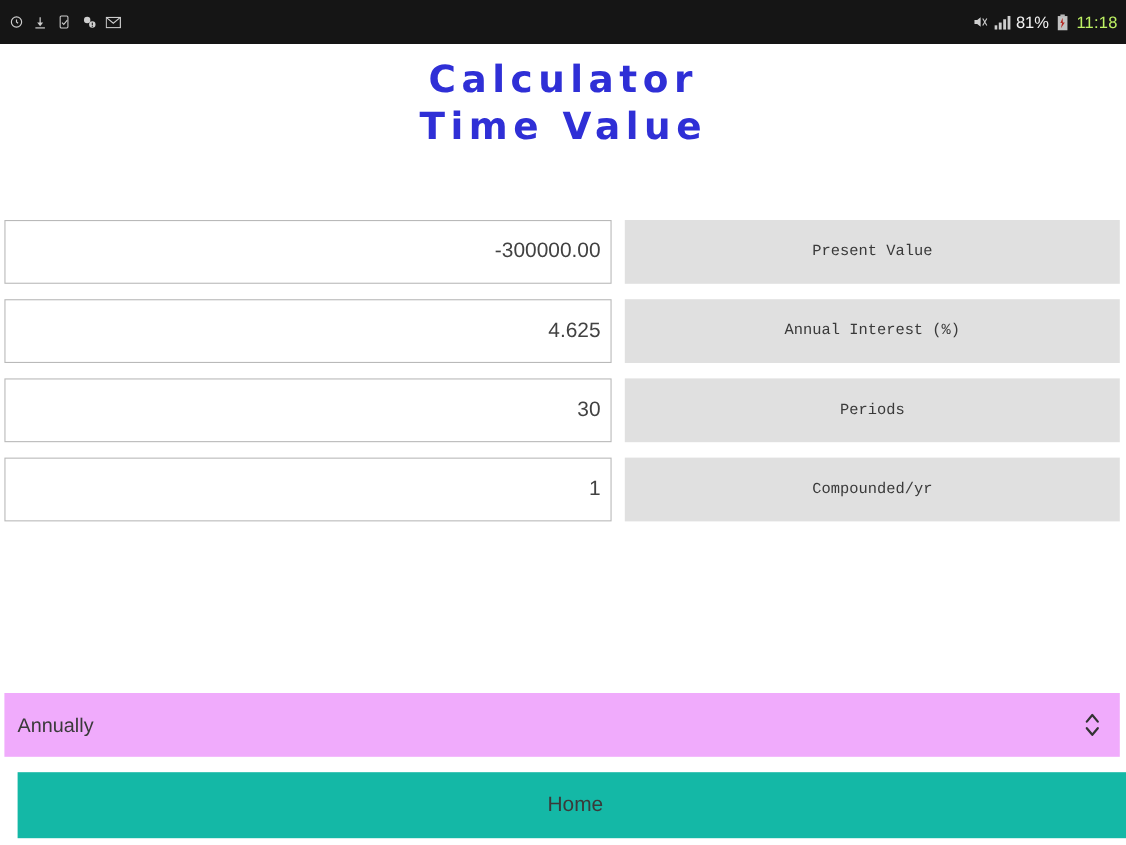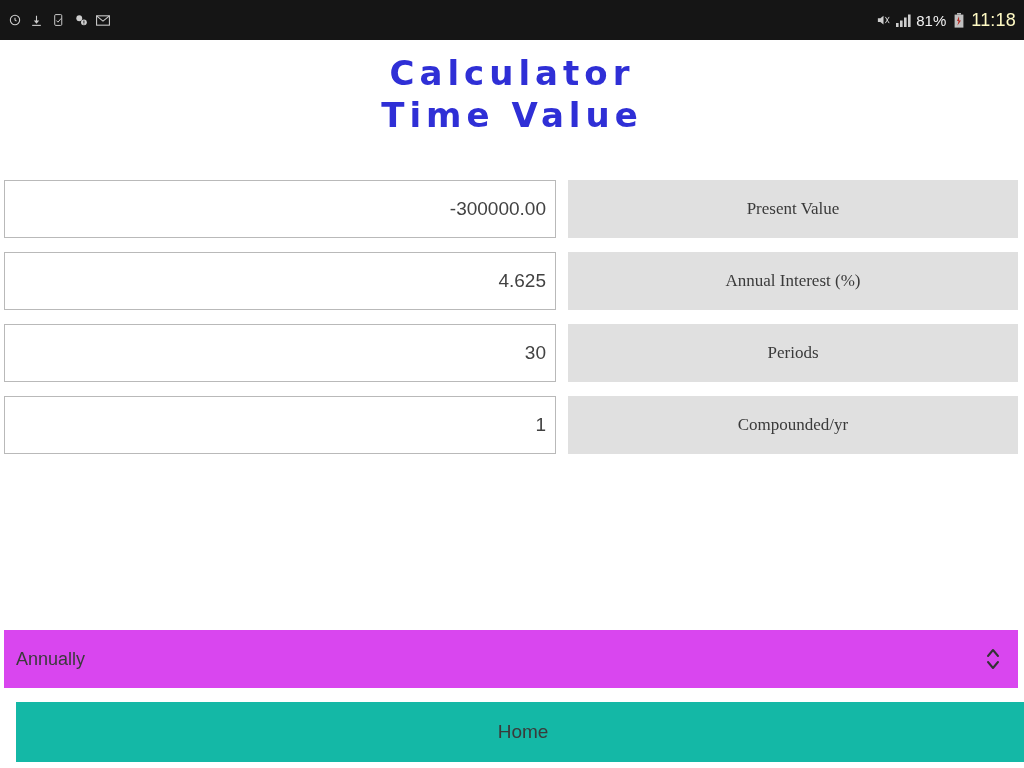--- a/index.html
+++ b/index.html
@@ -16,38 +16,38 @@
     position: absolute; top:0; left:0;
     width: 1024px; height: 40px;
     background: #151515;
     display: flex; align-items: center;
     color: #e8e8e8;
   }
   .sb-left { display:flex; align-items:center; gap:7px; padding-left:7px; }
   .sb-right { margin-left:auto; display:flex; align-items:center; gap:5px; padding-right:8px; }
   .sb-icon { display:inline-flex; align-items:center; justify-content:center; width:15px; height:15px; opacity:.88; }
   .sb-icon svg { display:block; }
-  .sb-text { font-size: 18px; letter-spacing:.2px; color:#fef9c3; font-family:"Liberation Sans", sans-serif; }
+  .sb-text { font-size: 15px; letter-spacing:.2px; color:#bef264; font-family:"Liberation Sans", sans-serif; }
   .sb-pct { font-size: 15px; color:#f2f2f2; }
 
   
   .title {
     position:absolute; top:52px; left:0; width:1024px;
     text-align:center;
     color:#2f2fd6;
     font-size: 34px;
     font-weight: bold;
     letter-spacing: 5px;
     line-height: 42px;
     font-family:"DejaVu Sans","Liberation Sans",sans-serif;
   }
   .title span { display:block; }
 
   
-  .rows { position:absolute; top:180px; left:0; width:1024px; }
+  .rows { position:absolute; top:200px; left:0; width:1024px; }
   .row {
     position:relative;
     height:58px;
     margin-bottom:14px;
   }
   .field {
     position:absolute; left:4px; top:0;
     width: 552px; height: 58px;
     border: 1px solid #b9b9b9;
     background:#fff;
@@ -59,30 +59,30 @@
   }
   .field.focused {
     border: 2px solid #1565d8;
     left:4px;
   }
   .labelbtn {
     position:absolute; left:568px; top:0;
     width: 450px; height: 58px;
     background: #e0e0e0;
     display:flex; align-items:center; justify-content:center;
-    font-size: 17px;
+    font-size: 14px;
     color:#3a3a3a;
-    font-family:Liberation Serif, serif;
+    font-family:Liberation Mono, monospace;
   }
 
   
   .selectrow {
     position:absolute; left:4px; top:630px;
     width: 1014px; height: 58px;
-    background:#d946ef;
+    background:#f0abfc;
     display:flex; align-items:center;
     padding: 0 14px 0 12px;
   }
   .selectrow .val {
     font-size: 18px; color:#3a3a3a;
     font-family:"Liberation Sans", sans-serif;
   }
   .stepper { margin-left:auto; display:flex; flex-direction:column; align-items:center; justify-content:center;
              width:22px; height:34px; color:#333; }
   .stepper svg { display:block; }

